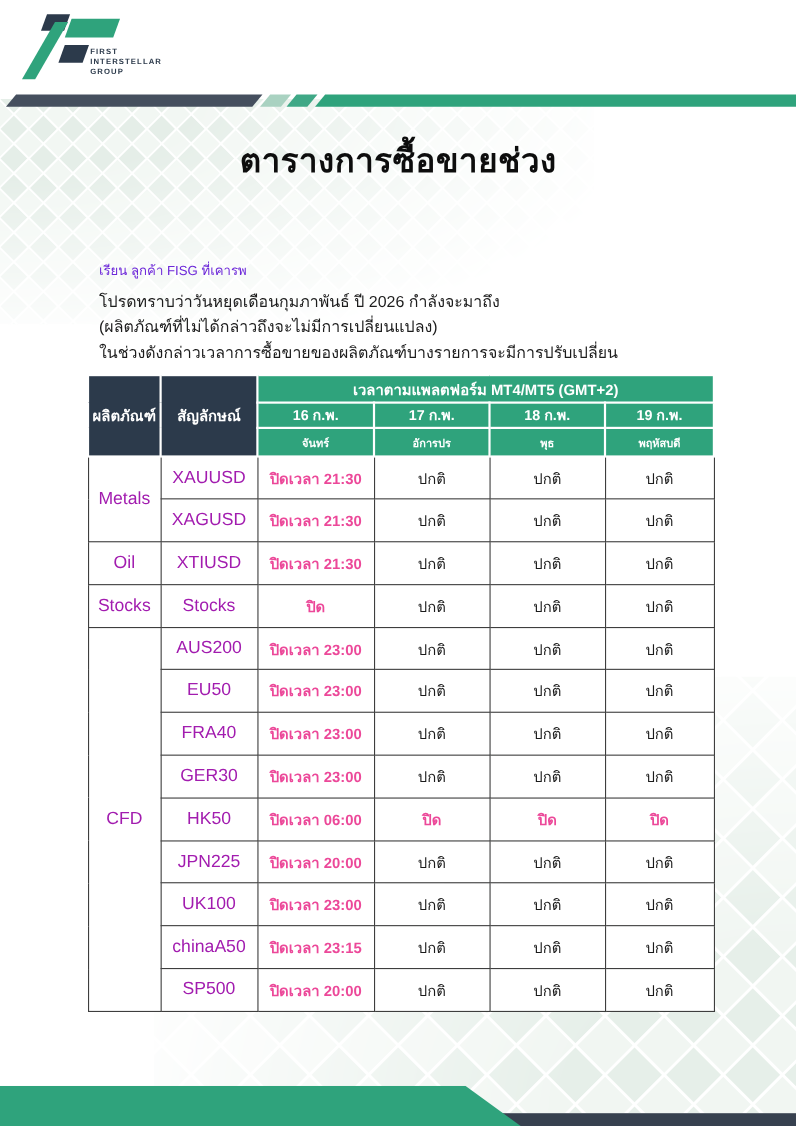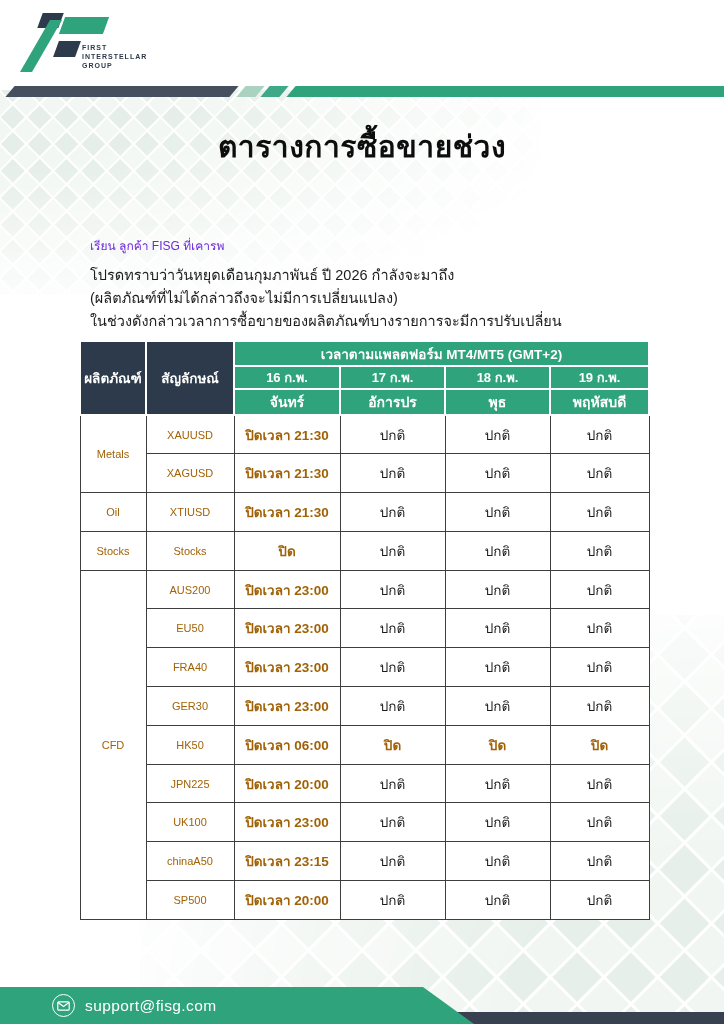--- a/index.html
+++ b/index.html
@@ -69,24 +69,24 @@
   .intro .line{font-size:14.5px;line-height:23px;color:#1c1c1c;}
 
   
   .sched{position:absolute;left:79px;top:340px;z-index:1;border-collapse:collapse;table-layout:fixed;width:569px;}
   .sched th,.sched td{text-align:center;vertical-align:middle;}
   .sched thead th{color:#ffffff;border:2px solid #ffffff;font-weight:bold;}
   .sched thead .hnavy{background:var(--navy);font-size:13.5px;}
   .sched thead .hgreen{background:var(--green);}
   .sched thead .platform{height:25px;font-size:13.5px;font-weight:bold;text-align:center;}
   .sched thead .date{height:15px;font-size:13px;font-weight:bold;}
-  .sched thead .day{height:26px;font-size:14px;font-weight:bold;}
+  .sched thead .day{height:26px;font-size:10px;font-weight:bold;}
   .sched tbody td{background:#ffffff;border:1.5px solid var(--border-dark);height:38.8px;font-size:13.5px;color:#1b1b1b;}
-  .sched tbody td.b{font-weight:bold;color:#a16207;}
-  .sched tbody td.product,.sched tbody td.symbol{font-size:11px;color:#a16207;}
+  .sched tbody td.b{font-weight:bold;color:#ec4899;}
+  .sched tbody td.product,.sched tbody td.symbol{font-size:16px;color:#a21caf;}
 
   
   .footer-strip{position:absolute;left:444px;top:1012px;width:280px;height:12px;background:var(--footer-navy);z-index:1;}
   .footer-bar{position:absolute;left:0;top:987px;width:474px;height:37px;background:var(--green);z-index:2;
     clip-path:polygon(0 0,423px 0,474px 100%,0 100%);
     display:flex;align-items:center;color:#ffffff;}
   .contact{display:flex;align-items:center;gap:10px;}
   .contact .circ{width:23px;height:23px;border:1.6px solid #ffffff;border-radius:50%;
     display:flex;align-items:center;justify-content:center;flex:0 0 auto;}
   .contact .circ svg{display:block;}
@@ -256,22 +256,13 @@
         <td class="b">ปิดเวลา 20:00</td>
         <td class="">ปกติ</td>
         <td class="">ปกติ</td>
         <td class="">ปกติ</td>
       </tr>
     </tbody>
 </table>
 
 <div class="footer-strip"></div>
 <div class="footer-bar">
-  <div class="contact c-email">
-    <span class="circ">
-      <svg width="13" height="10" viewBox="0 0 13 10">
-          <rect x="0.8" y="0.8" width="11.4" height="8.4" rx="1" fill="none" stroke="#fff" stroke-width="1.2"></rect>
-          <path d="M1 1.4 L6.5 5.6 L12 1.4" fill="none" stroke="#fff" stroke-width="1.2"></path>
-        </svg>
-    </span>
-    <span class="txt">support@fisg.com</span>
-  </div>
 </div>
 
 </body></html>

